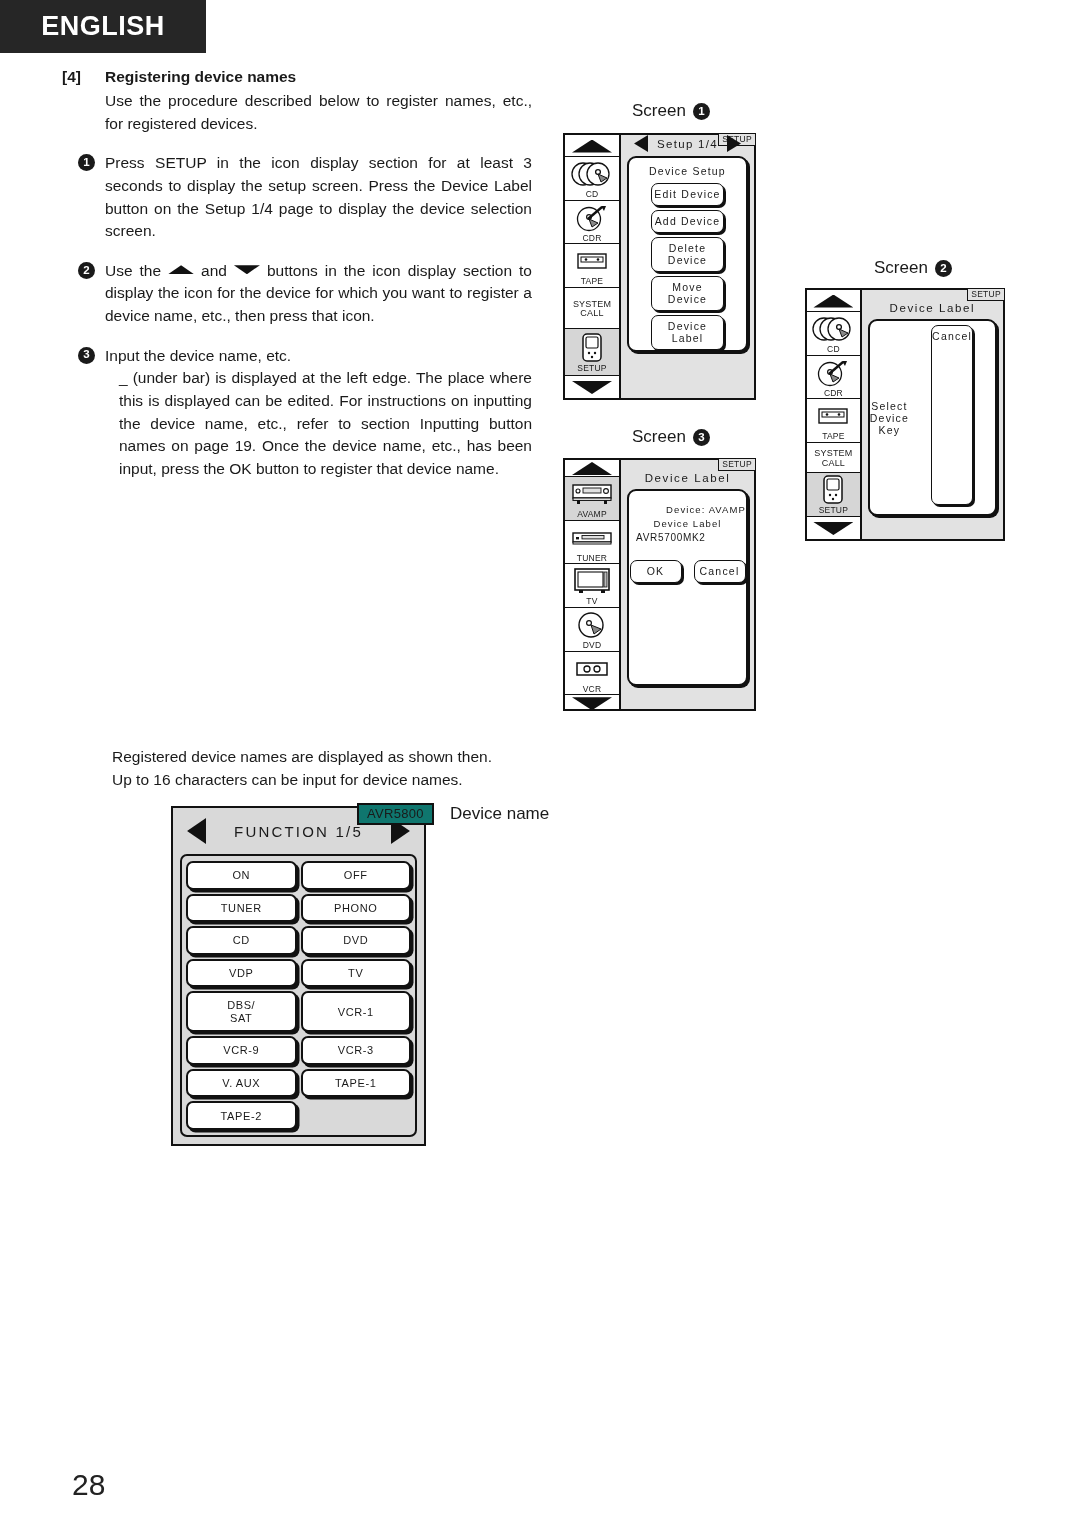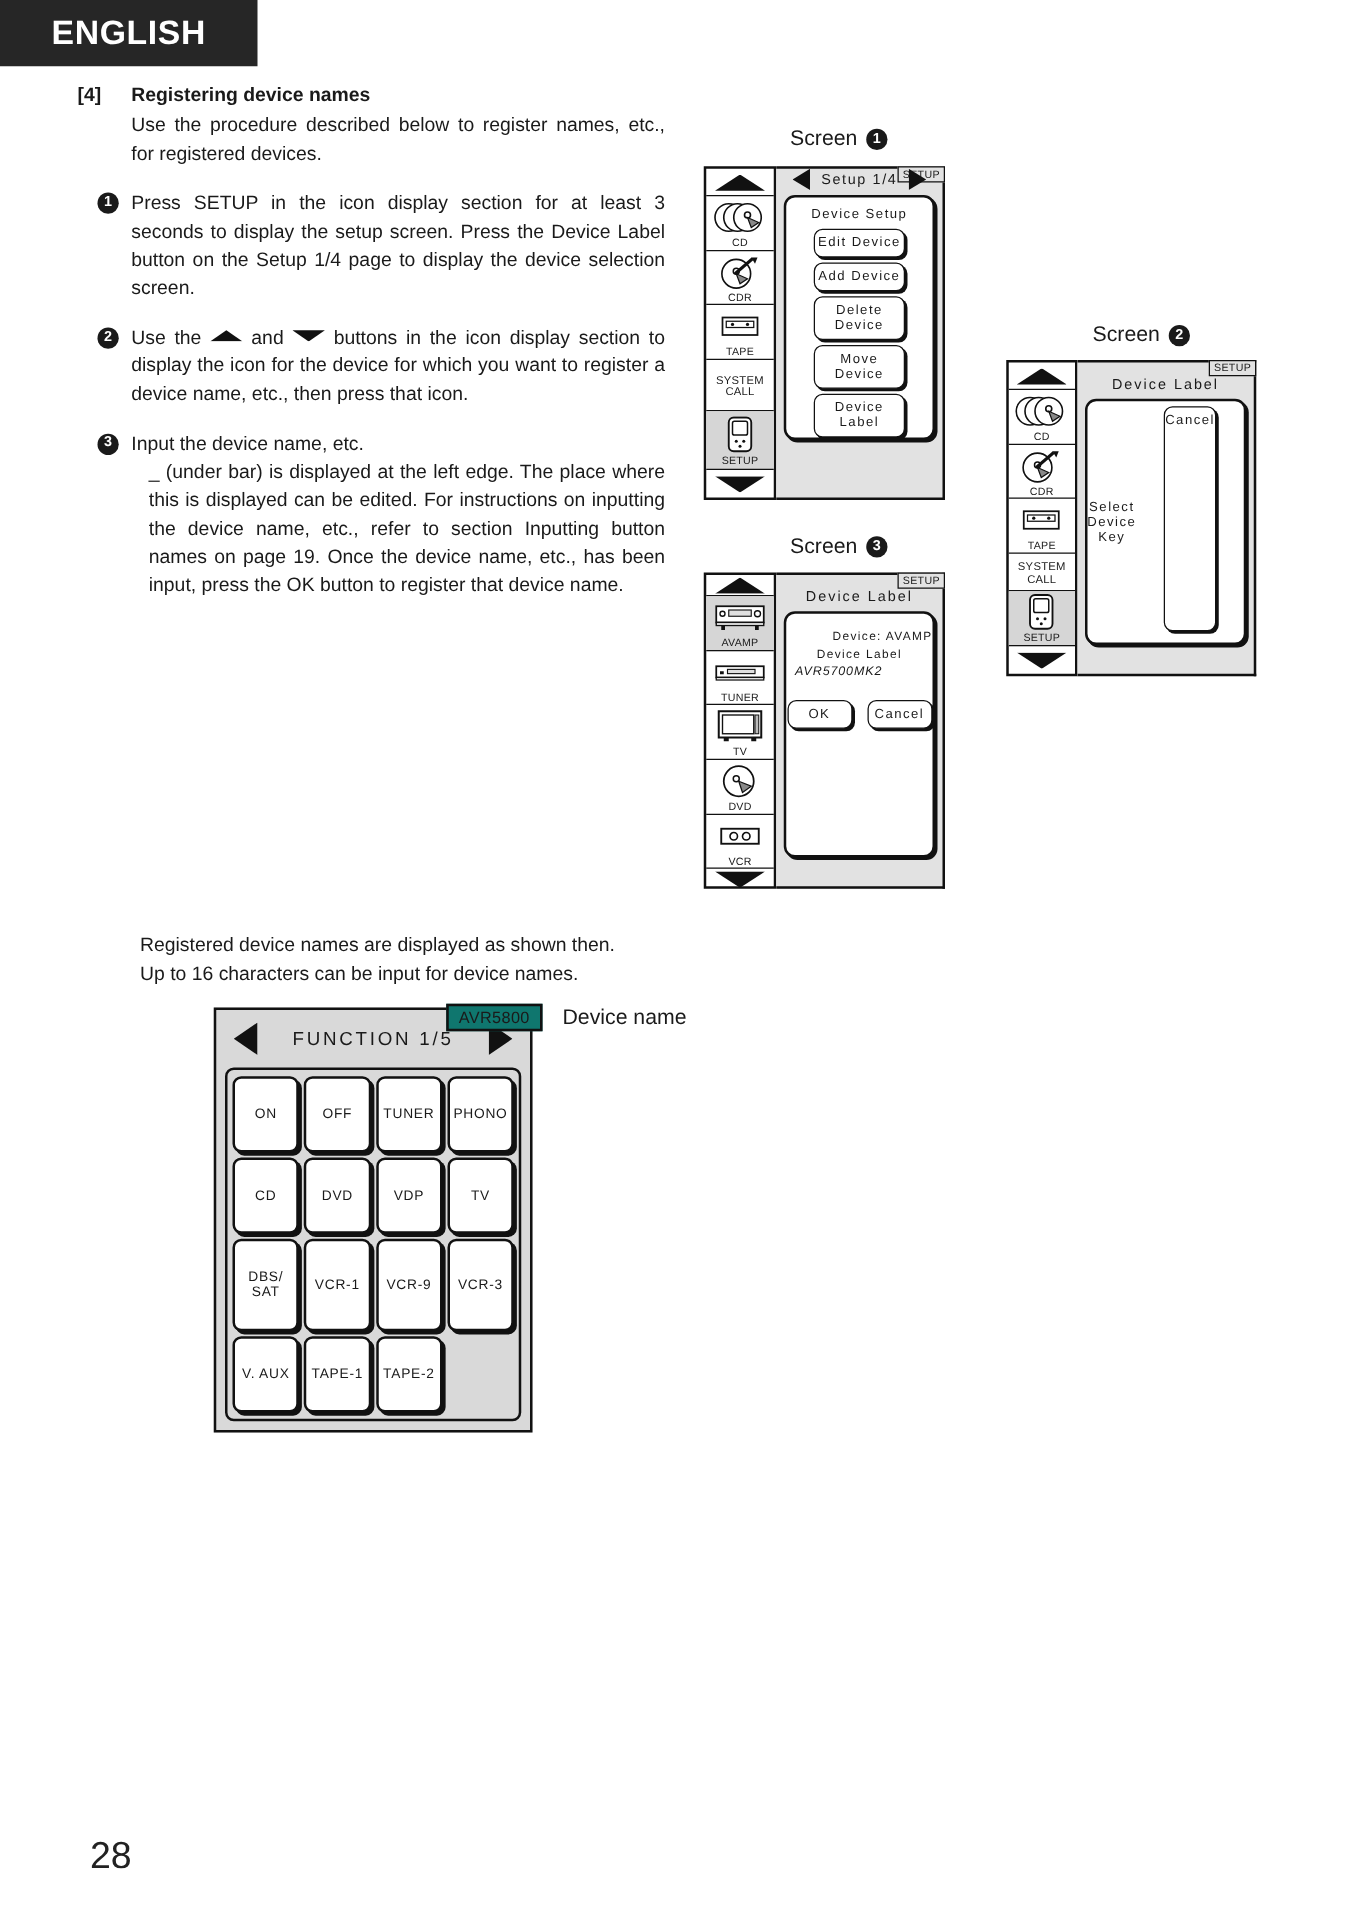--- a/index.html
+++ b/index.html
@@ -121,21 +121,21 @@
     display:flex; align-items:center; justify-content:center; gap:28px;
     height:46px; font-size:15px; letter-spacing:2.2px;
   }
   .fp-l,.fp-r{ width:19px; height:26px; background:#111; }
   .fp-l{ clip-path:polygon(100% 0%, 100% 100%, 0% 50%); }
   .fp-r{ clip-path:polygon(0% 0%, 0% 100%, 100% 50%); }
   #func-grid-wrap{
     margin:0 7px 7px; border:2.5px solid #111; border-radius:7px;
     background:#d9d9d9; padding:5px 4px; height:283px;
   }
-  #func-grid{ display:grid; grid-template-columns:repeat(4,1fr); gap:4px 4px; height:100%; }
+  #func-grid{ display:grid; grid-template-columns:repeat(2,1fr); gap:4px 4px; height:100%; }
   .fn-btn{
     border:2px solid #111; border-radius:7px; background:#fff;
     box-shadow:2.5px 2.5px 0 #111;
     display:flex; align-items:center; justify-content:center;
     font-size:11px; letter-spacing:.6px; text-align:center; line-height:1.12;
   }
   #avr-tag{
     position:absolute; left:357px; top:803px;
     border:2px solid #111; background:#0f766e;
     font-size:13px; padding:1px 8px 2px; letter-spacing:.3px;
@@ -439,21 +439,21 @@
         <div class="arw-dn"></div>
       </div>
   </div>
 
   <div class="screen-body">
     <div class="setup-tag">SETUP</div>
     <div class="screen-title">Device Label</div>
     <div class="inner-panel" style="height:197px;">
       <div style="text-align:right; font-size:9.5px; letter-spacing:1.1px; padding-top:13px;">Device: AVAMP</div>
       <div style="text-align:center; font-size:9.5px; letter-spacing:1.1px; padding-top:3px;">Device Label</div>
-      <div style="text-align:left; font-size:10px; letter-spacing:.7px; padding:3px 0 0 7px;font-style:italic;">AVR5700MK2</div>
+      <div style="text-align:left; font-size:10px; letter-spacing:.7px; padding:3px 0 0 7px;">AVR5700MK2</div>
       <div style="display:flex; gap:12px; justify-content:center; padding-top:17px;">
         <div class="lcd-btn" style="margin:0; width:52px;">OK</div>
         <div class="lcd-btn" style="margin:0; width:52px;">Cancel</div>
       </div>
     </div>
   </div>
 </div>
 
 <div id="func-panel">
   <div id="func-head">

